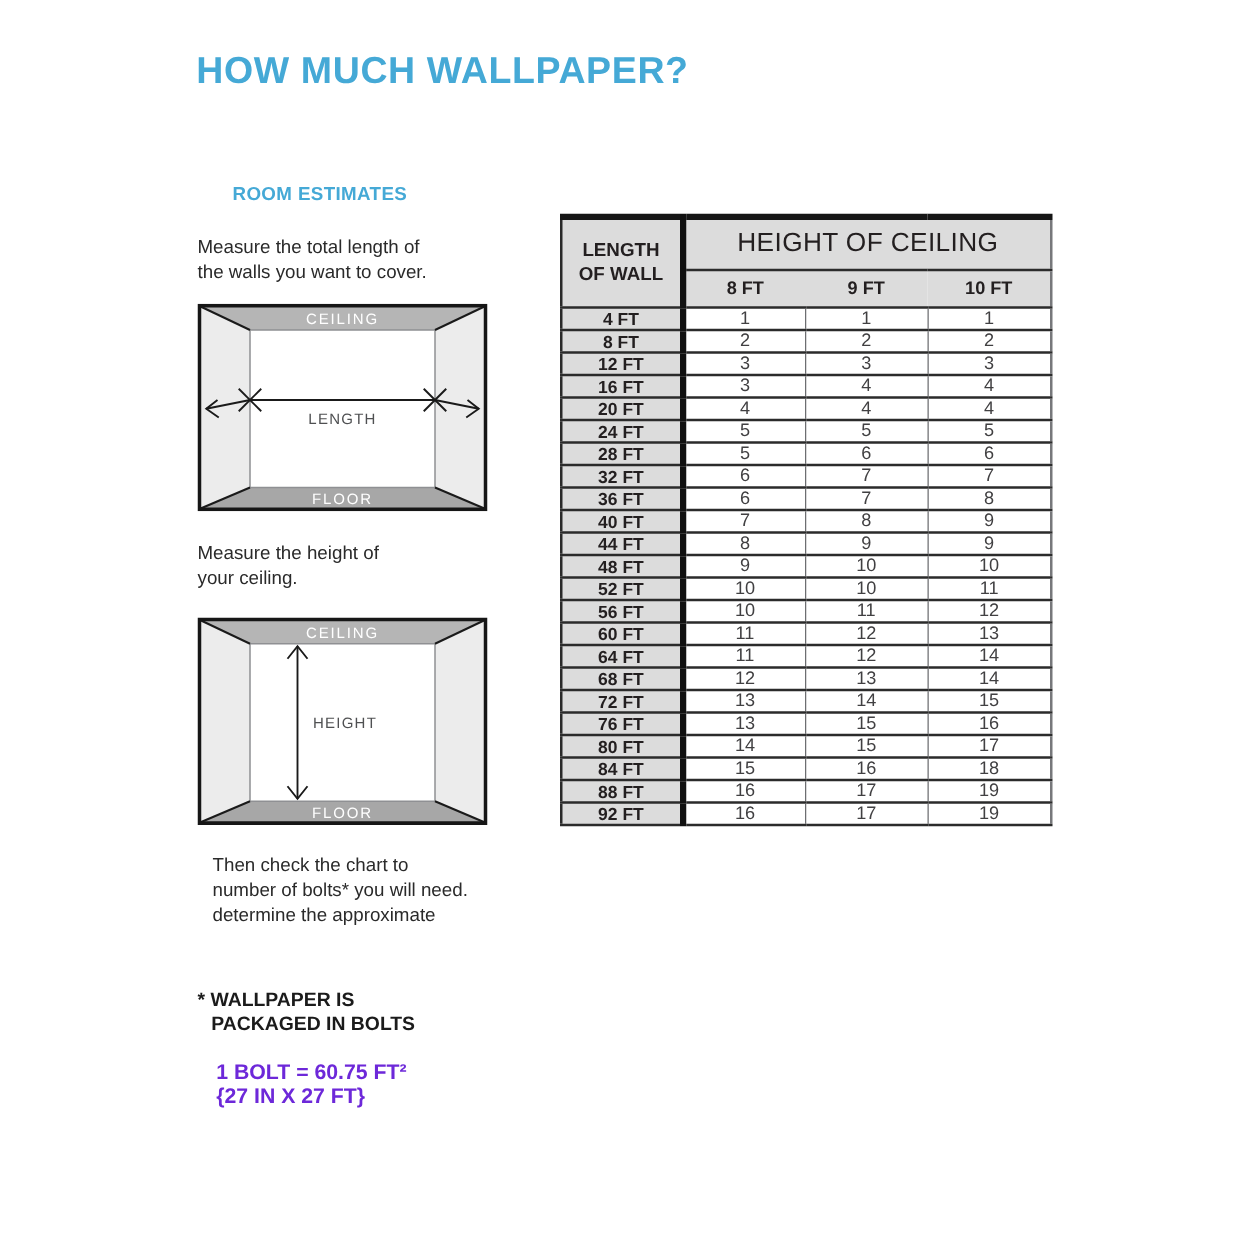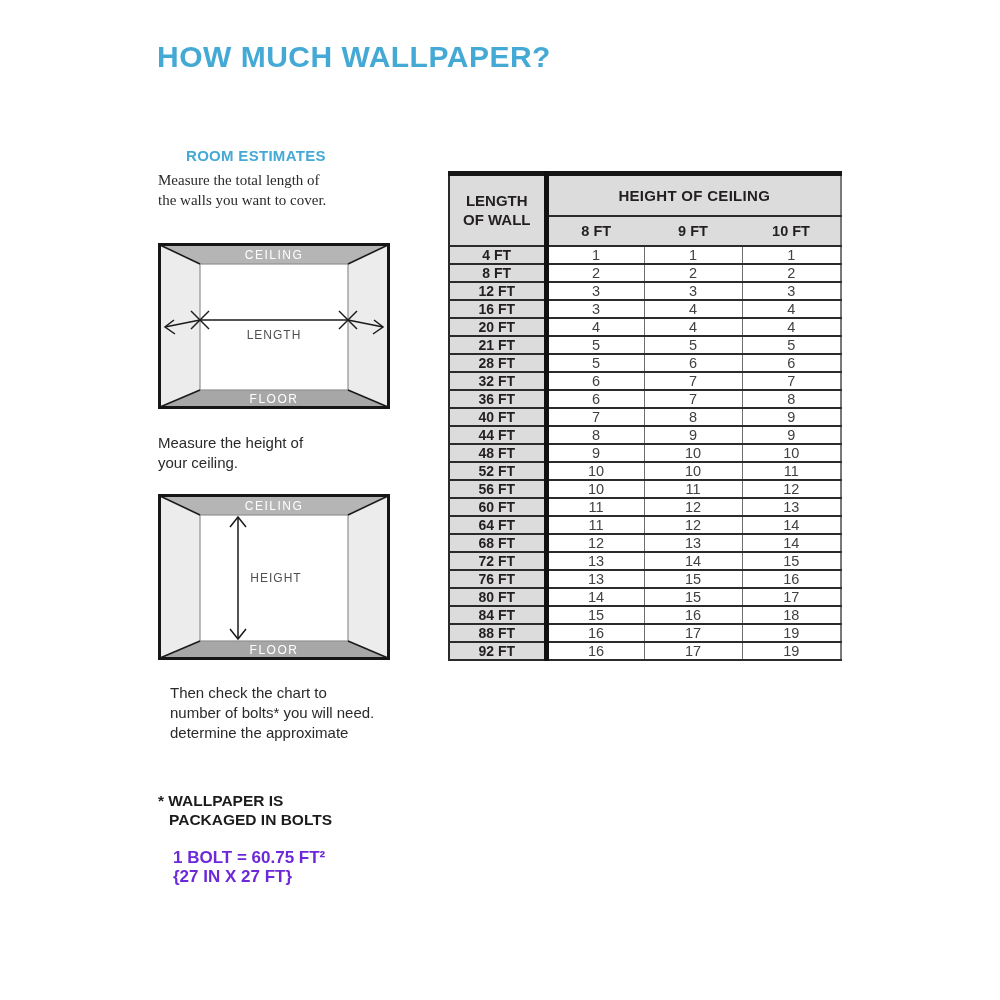--- a/index.html
+++ b/index.html
@@ -32,21 +32,21 @@
   }
   .room-heading { left: 158px; top: 147px; margin-left: 28px; }
   .table-heading { left: 448px; top: 147px; width: 392px; text-align: center; margin-top: 40px; }
   .instruction {
     position: absolute;
     left: 158px;
     font-size: 15px;
     line-height: 20px;
     color: #2a2a2a;
   }
-  .step1 { top: 170px; font-family: Liberation Serif, serif; }
+  .step1 { top: 188px; }
   .step2 { top: 433px; }
   .step3 { top: 683px; margin-left: 12px; }
   .diagram { position: absolute; left: 158px; }
   .diagram1 { top: 243px; }
   .diagram2 { top: 494px; }
   .diagram svg { display: block; }
   .diagram text {
     font-family: "Liberation Sans", "DejaVu Sans", sans-serif;
   }
   .wall-label-text { font-size: 12px; letter-spacing: 1.5px; fill: #ffffff; }
@@ -88,22 +88,22 @@
   }
   .corner-header {
     background: var(--hdr-bg);
     font-size: 15px;
     font-weight: bold;
     line-height: 19px;
     border-right: 5px solid #111111;
   }
   .group-header-cell {
     background: var(--hdr-bg);
-    font-size: 15px;
-    font-weight: bold;
+    font-size: 21px;
+    font-weight: normal;
     height: 42px;
     letter-spacing: 0.3px;
   }
   .sub-header-cell {
     background: var(--hdr-bg);
     font-size: 14.5px;
     font-weight: bold;
     height: 30px;
   }
   .bolt-table .rowlabel {
@@ -257,21 +257,21 @@
           <td>4</td>
           <td>4</td>
         </tr>
         <tr>
           <th class="rowlabel">20 FT</th>
           <td>4</td>
           <td>4</td>
           <td>4</td>
         </tr>
         <tr>
-          <th class="rowlabel">21 FT</th>
+          <th class="rowlabel">24 FT</th>
           <td>5</td>
           <td>5</td>
           <td>5</td>
         </tr>
         <tr>
           <th class="rowlabel">28 FT</th>
           <td>5</td>
           <td>6</td>
           <td>6</td>
         </tr>

